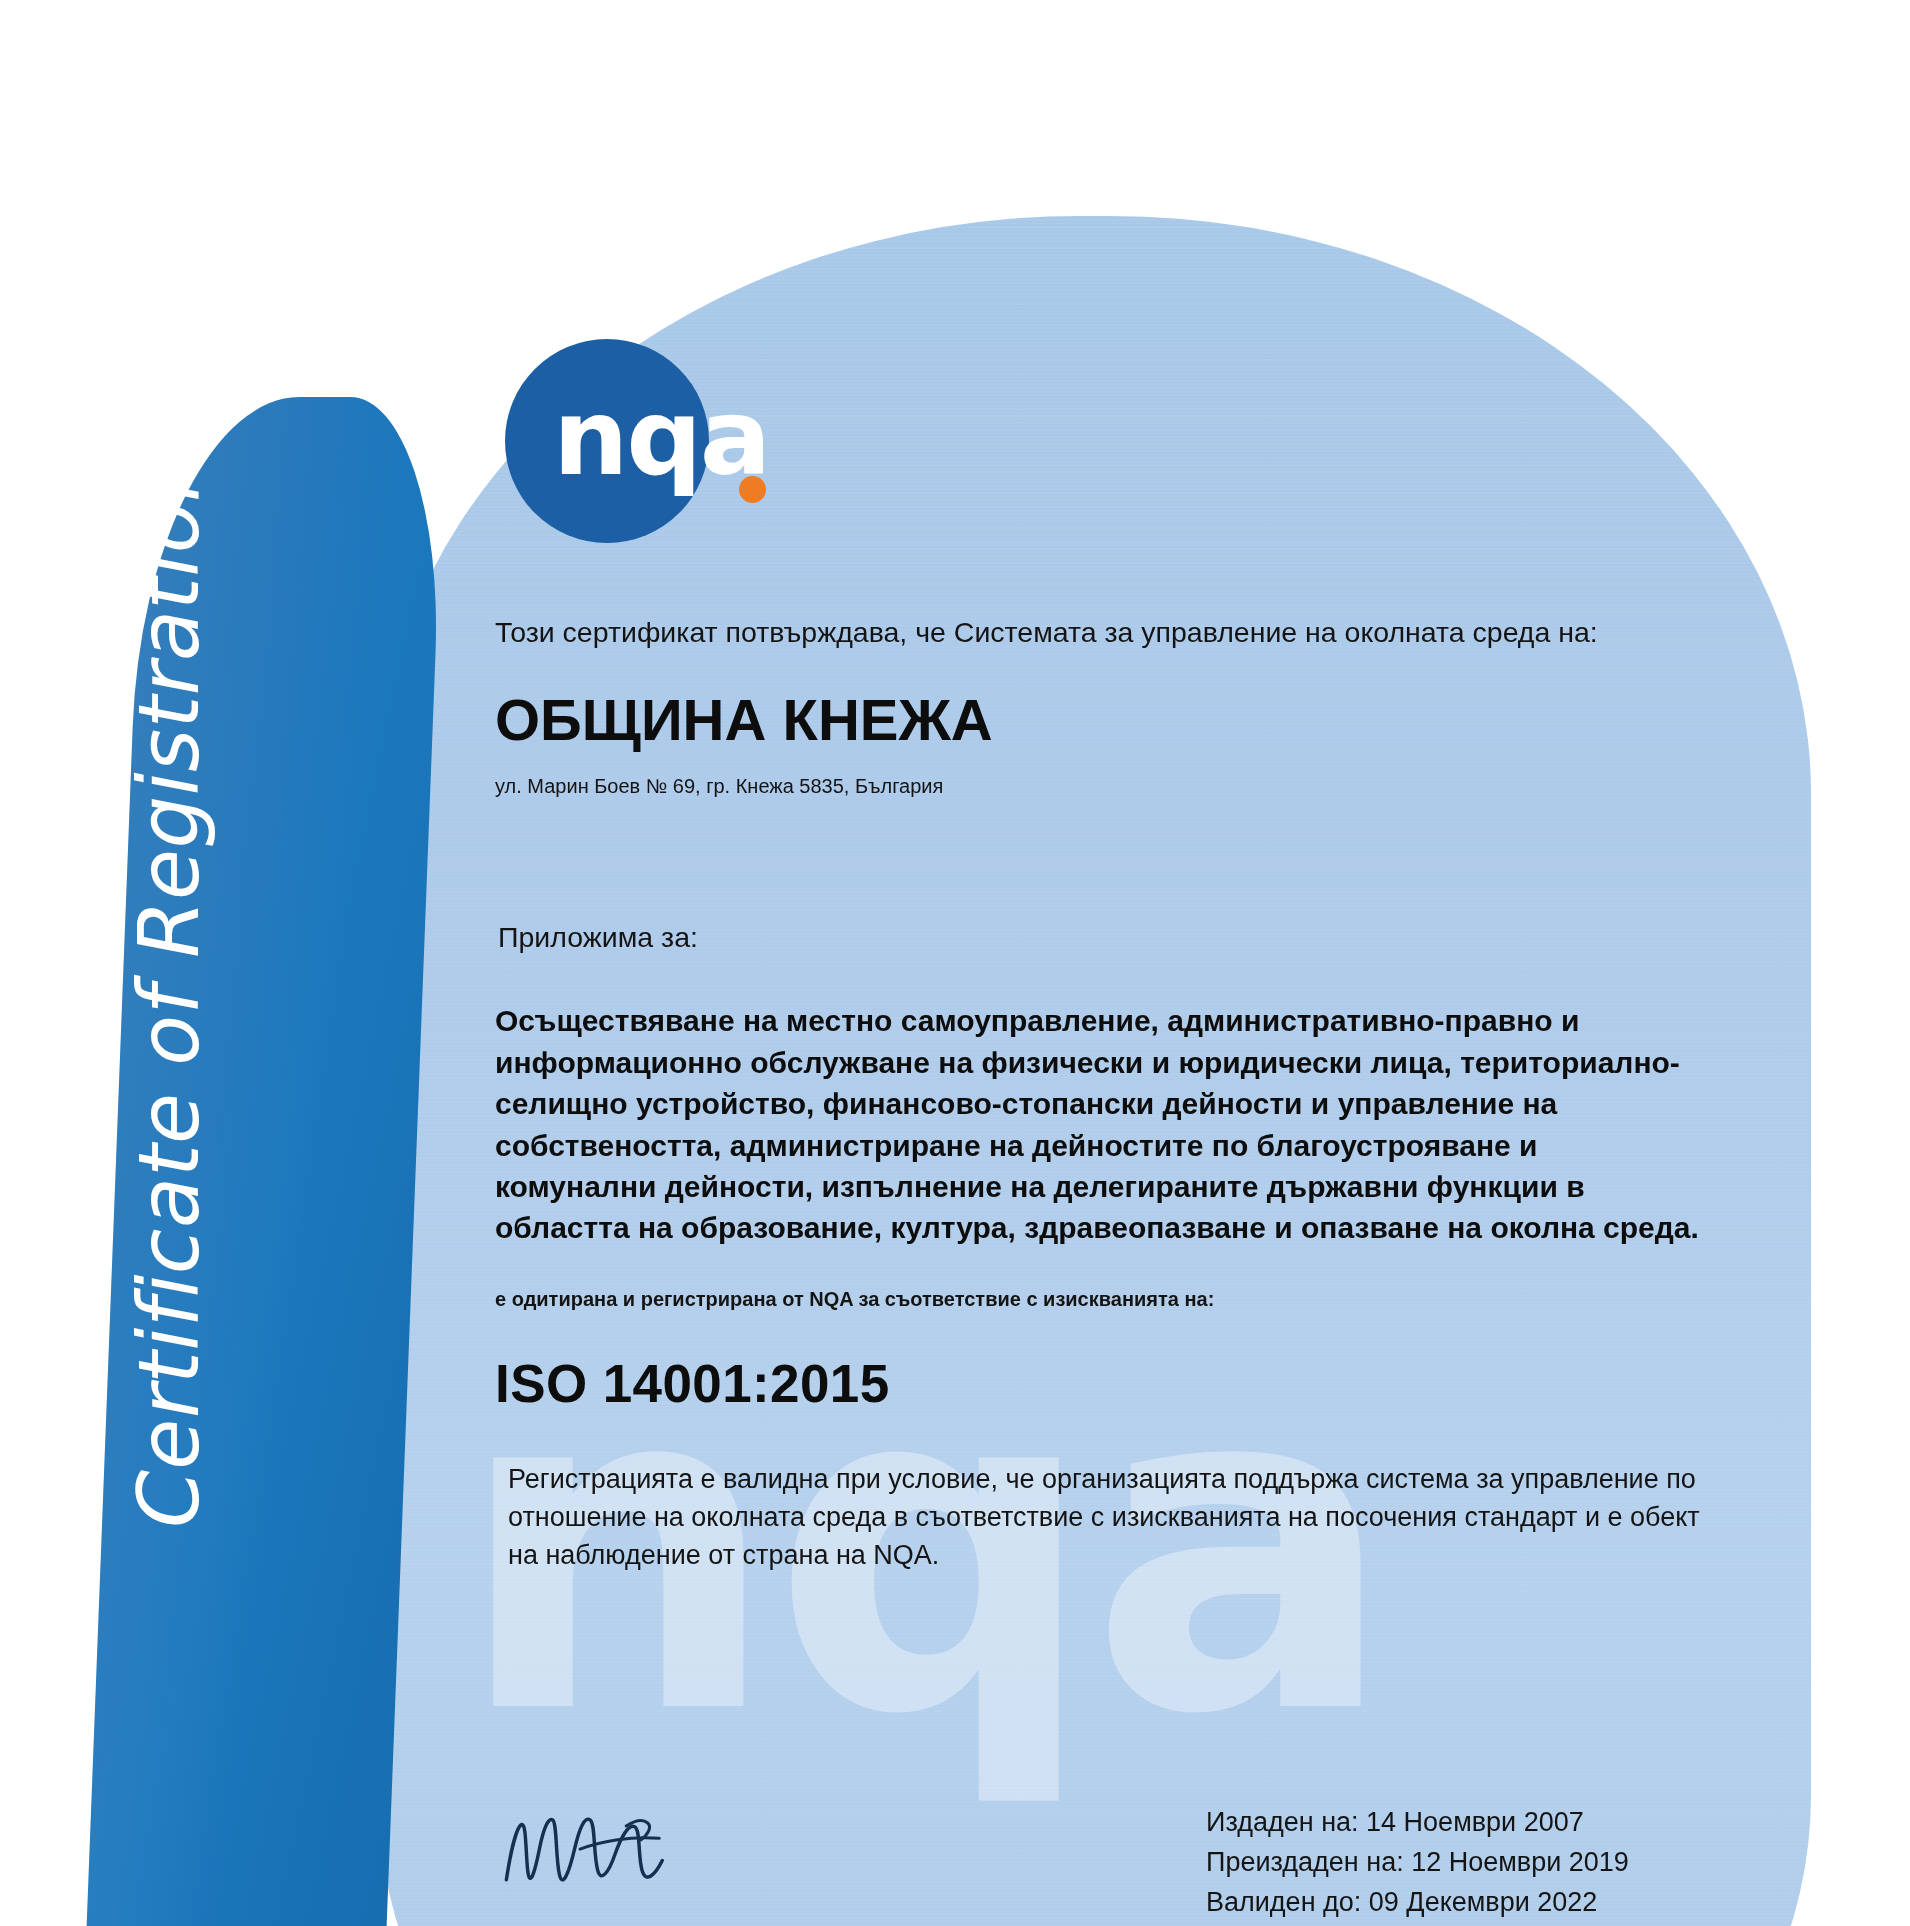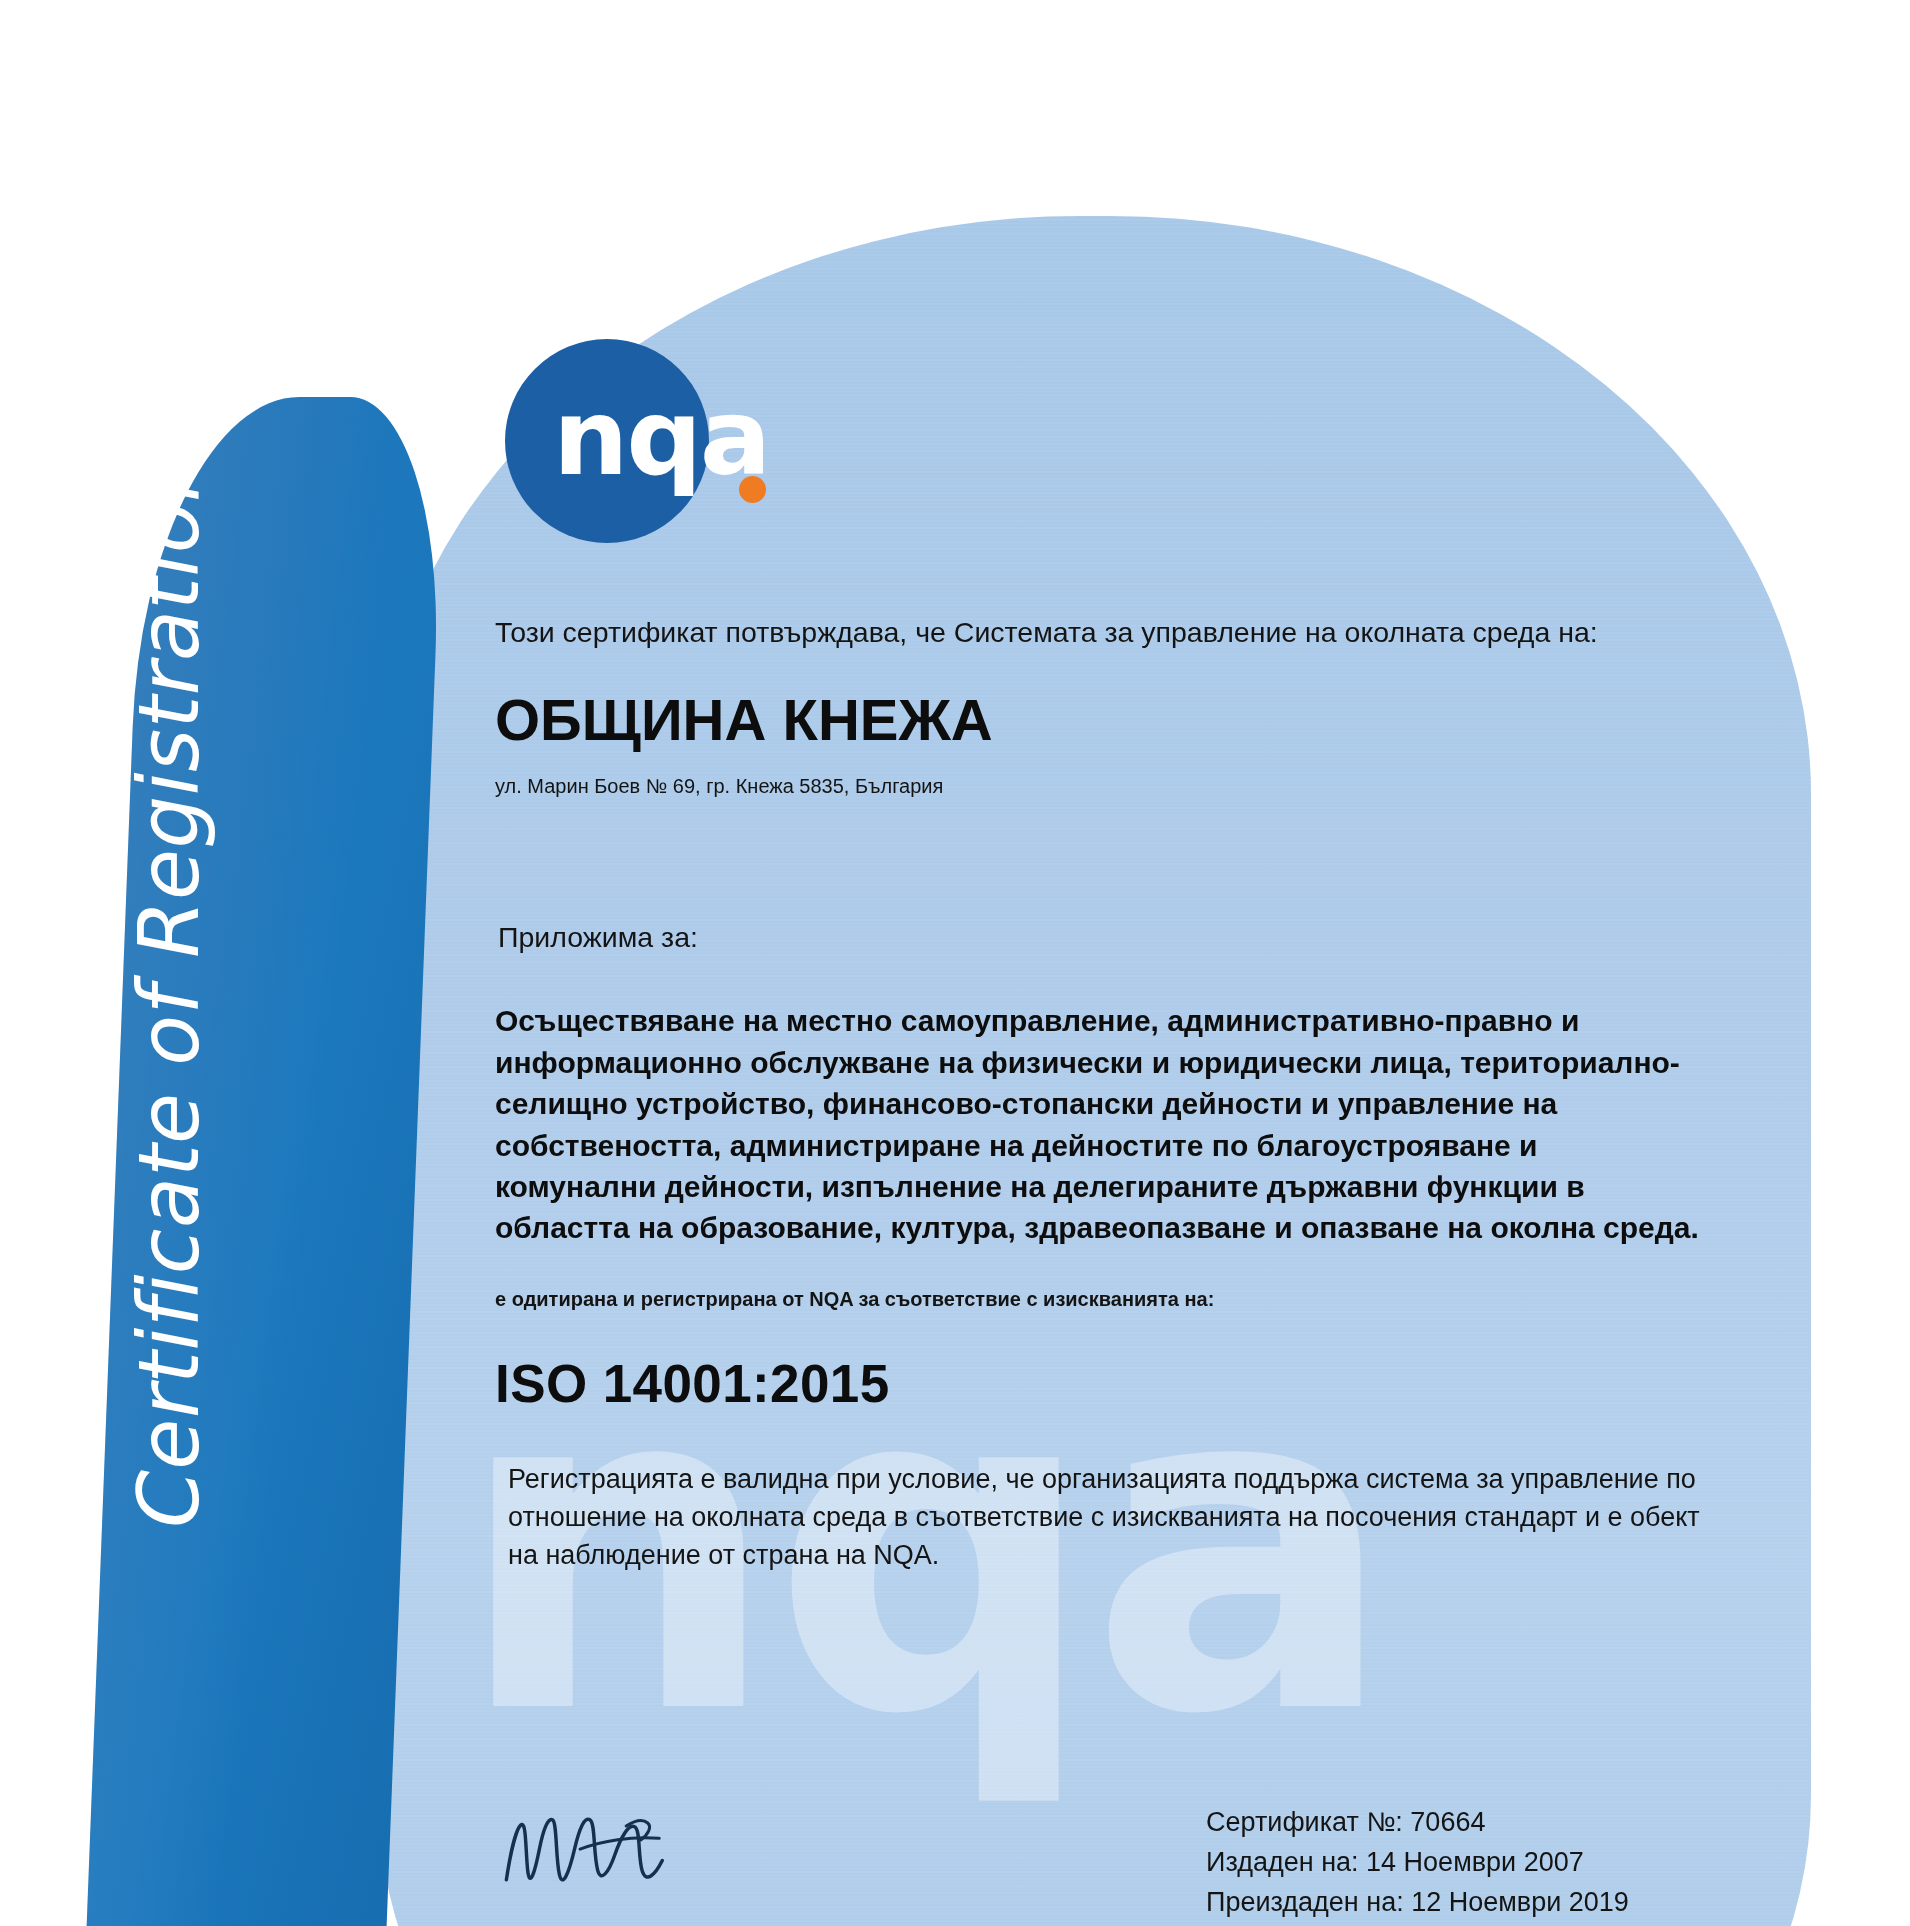--- a/index.html
+++ b/index.html
@@ -261,21 +261,20 @@
   <div class="signature-block">
     <svg class="signature-mark" viewBox="0 0 620 250" aria-hidden="true">
       <path d="M18 200 C30 120, 46 60, 58 56 C70 52, 68 130, 74 180 C80 220, 92 180, 104 120 C114 70, 126 38, 138 44 C150 50, 146 140, 156 186 C164 222, 180 186, 196 118 C208 66, 222 34, 236 44 C250 54, 244 132, 256 176 C264 206, 284 182, 300 136 C316 90, 336 54, 352 62 C368 70, 360 140, 372 178 C382 208, 404 190, 424 150" fill="none" stroke="#14304e" stroke-width="9" stroke-linecap="round" stroke-linejoin="round"></path>
       <path d="M210 120 C268 98, 344 86, 416 92" fill="none" stroke="#14304e" stroke-width="8" stroke-linecap="round"></path>
       <path d="M330 60 C352 46, 372 40, 386 52 C398 62, 386 84, 368 96" fill="none" stroke="#14304e" stroke-width="8" stroke-linecap="round"></path>
     </svg>
     <div class="signature-title">Управляващ Директор</div>
   </div>
 
   <div class="details">
-    <div class="details-line">Сертификат №: 70664</div>
     <div class="details-line">Издаден на: 14 Ноември 2007</div>
     <div class="details-line">Преиздаден на: 12 Ноември 2019</div>
     <div class="details-line">Валиден до: 09 Декември 2022</div>
 
   </div>
 
 </div>
 
 
 </body></html>

